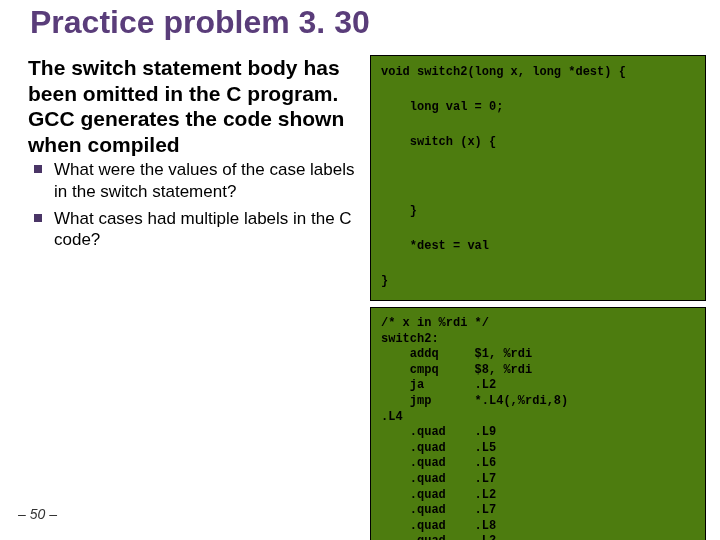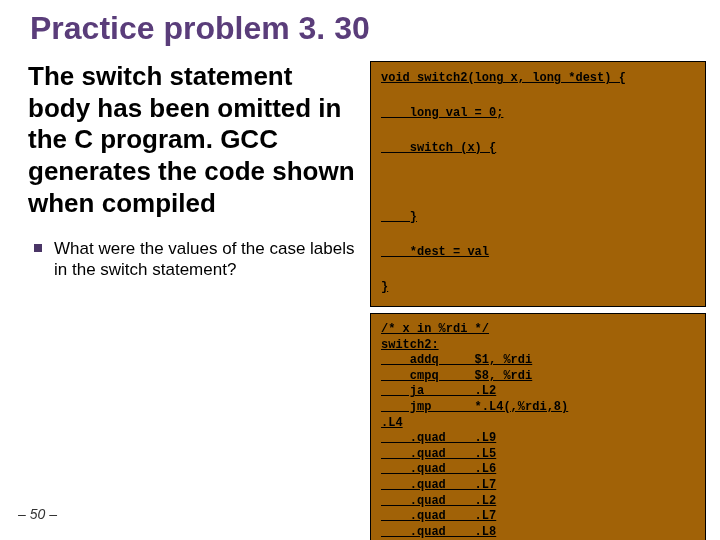--- a/index.html
+++ b/index.html
@@ -8,42 +8,42 @@
     height: 540px;
     background: #fff;
     font-family: Arial, Helvetica, sans-serif;
     position: relative;
     overflow: hidden;
   }
   .title {
     color: #5a3d7a;
     font-size: 32px;
     font-weight: bold;
-    padding: 10px 0 14px 30px;
+    padding: 4px 0 14px 30px;
   }
   .content {
     display: flex;
     padding: 0 14px 0 28px;
     gap: 12px;
   }
   .left {
     flex: 0 0 330px;
   }
   .right {
     flex: 1;
     display: flex;
     flex-direction: column;
     gap: 6px;
   }
   .para {
-    font-size: 26px;
+    font-size: 21px;
     font-weight: bold;
     color: #000;
     line-height: 1.22;
-    margin-bottom: 18px;
+    margin-bottom: 2px;
   }
   .bullets {
     list-style: none;
     padding-left: 26px;
   }
   .bullets li {
     position: relative;
     font-size: 17px;
     font-weight: normal;
     color: #000;
@@ -53,30 +53,29 @@
   .bullets li::before {
     content: "";
     position: absolute;
     left: -20px;
     top: 6px;
     width: 8px;
     height: 8px;
     background: #4a3566;
   }
   .codebox {
-    background: #a16207;
+    background: #4d7c0f;
     border: 1.5px solid #000;
     padding: 8px 10px 10px 10px;
     font-family: "Courier New", monospace;
     font-size: 12px;
     font-weight: bold;
     color: #000;
     line-height: 1.45;
     white-space: pre;
-    text-decoration: underline;
   }
   .codebox.asm {
     font-size: 12px;
     line-height: 1.3;
   }
   .pagenum {
     position: absolute;
     left: 18px;
     bottom: 18px;
     font-size: 14px;
@@ -87,20 +86,21 @@
 </head>
 <body>
 
 <div class="title">Practice problem 3. 30</div>
 
 <div class="content">
   <div class="left">
     <div class="para">The switch statement body has been omitted in the C program.  GCC generates the code shown when compiled</div>
     <ul class="bullets">
       <li>What were the values of the case labels in the switch statement?</li>
+      <li>What cases had multiple labels in the C code?</li>
     </ul>
   </div>
   <div class="right">
     <div class="codebox">void switch2(long x, long *dest) {
 
     long val = 0;
 
     switch (x) {
 
 

